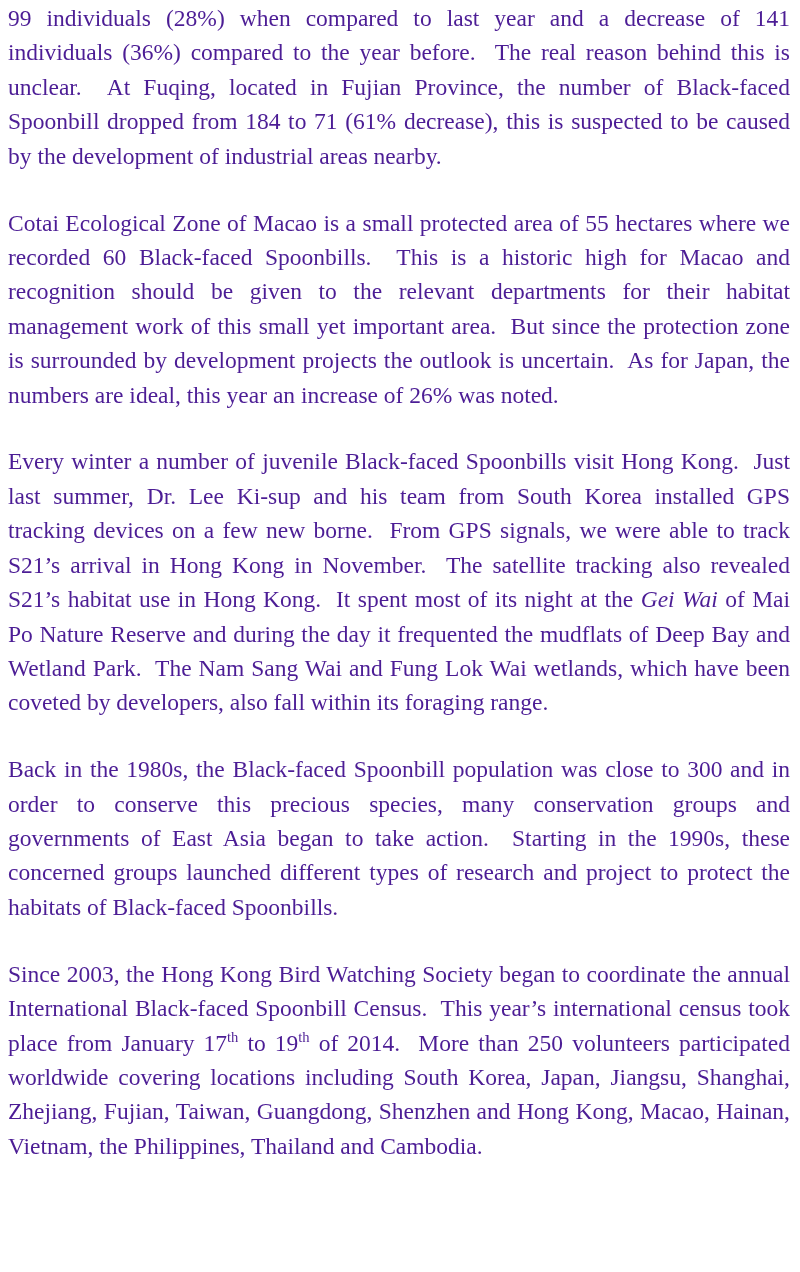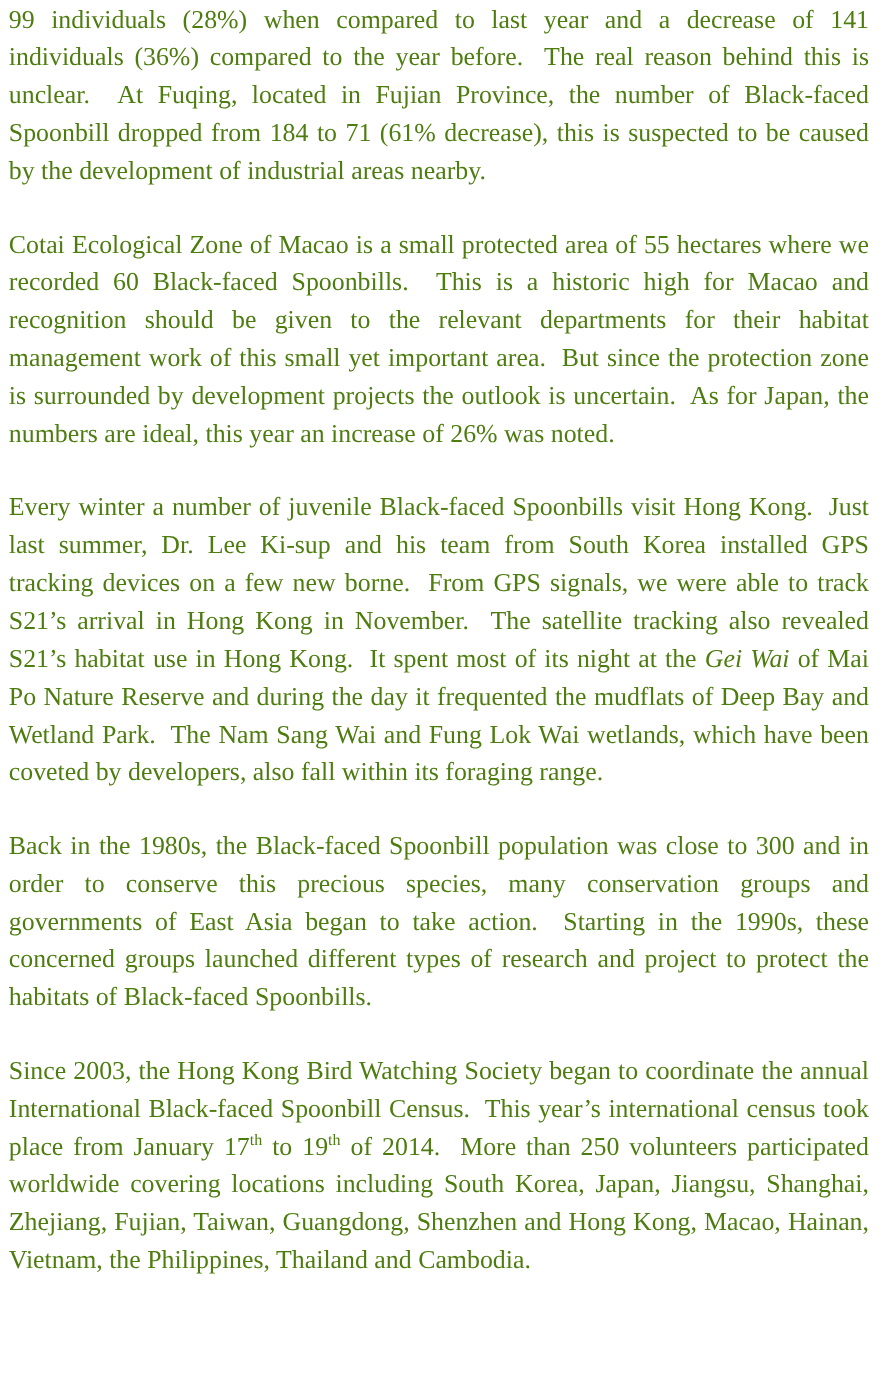--- a/index.html
+++ b/index.html
@@ -6,21 +6,21 @@
     margin: 0;
     padding: 0;
     background: #ffffff;
   }
   .page {
     width: 800px;
     height: 1272px;
     box-sizing: border-box;
     padding: 1px 10px 0 8px;
     background: #ffffff;
-    color: #4d7c0f;
+    color: #4c1d95;
     font-family: "Liberation Serif", "DejaVu Serif", serif;
     font-size: 23.5px;
     line-height: 34.4px;
     overflow: hidden;
   }
   .para {
     margin: 0 0 32.5px 0;
     text-align: justify;
     text-align-last: left;
   }

